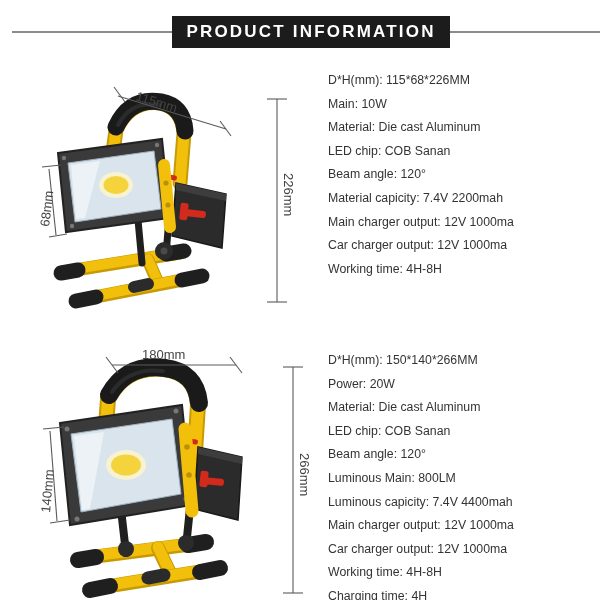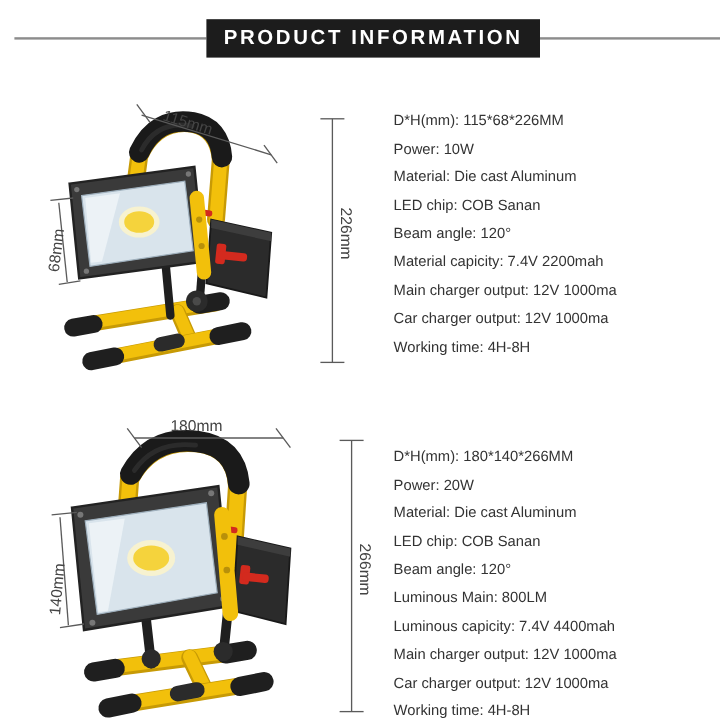--- a/index.html
+++ b/index.html
@@ -61,21 +61,20 @@
     left: 30px;
     top: 0;
     width: 290px;
     height: 280px;
   }
   .specs {
     position: absolute;
     left: 328px;
     top: 14px;
     width: 265px;
-    margin-top: 20px;
   }
   .spec-line {
     font-size: 12.3px;
     line-height: 23.6px;
     color: #333333;
     white-space: nowrap;
   }
 
   svg { display: block; overflow: visible; }
   .dim-text {
@@ -191,21 +190,21 @@
         <path class="dim-line" d="M247 44 L247 247"></path>
         <path class="dim-line" d="M237 44 L257 44"></path>
         <path class="dim-line" d="M237 247 L257 247"></path>
         <text class="dim-text" transform="translate(254,118) rotate(90)">226mm</text>
       </g>
     </svg>
   </div>
 
   <div class="specs">
     <div class="spec-line">D*H(mm): 115*68*226MM</div>
-    <div class="spec-line">Power: 10W</div>
+    <div class="spec-line">Main: 10W</div>
     <div class="spec-line">Material: Die cast Aluminum</div>
     <div class="spec-line"> LED chip: COB Sanan</div>
     <div class="spec-line">Beam angle:  120°</div>
     <div class="spec-line">Material capicity:  7.4V 2200mah</div>
     <div class="spec-line">Main charger output: 12V 1000ma</div>
     <div class="spec-line"> Car charger output:  12V 1000ma</div>
     <div class="spec-line">Working time:  4H-8H</div>
   </div>
 </div>
 
@@ -289,21 +288,21 @@
       <g>
         <path class="dim-line" d="M263 32 L263 258"></path>
         <path class="dim-line" d="M253 32 L273 32"></path>
         <path class="dim-line" d="M253 258 L273 258"></path>
         <text class="dim-text" transform="translate(270,118) rotate(90)">266mm</text>
       </g>
     </svg>
   </div>
 
   <div class="specs">
-    <div class="spec-line">D*H(mm): 180*140*266MM</div>
+    <div class="spec-line">D*H(mm): 150*140*266MM</div>
     <div class="spec-line">Power: 20W</div>
     <div class="spec-line">Material: Die cast Aluminum</div>
     <div class="spec-line"> LED chip: COB Sanan</div>
     <div class="spec-line">Beam angle:  120°</div>
     <div class="spec-line">Luminous Main: 800LM</div>
     <div class="spec-line">Luminous capicity:  7.4V 4400mah</div>
     <div class="spec-line">Main charger output: 12V 1000ma</div>
     <div class="spec-line"> Car charger output:  12V 1000ma</div>
     <div class="spec-line">Working time:  4H-8H</div>
     <div class="spec-line">Charging time: 4H</div>

